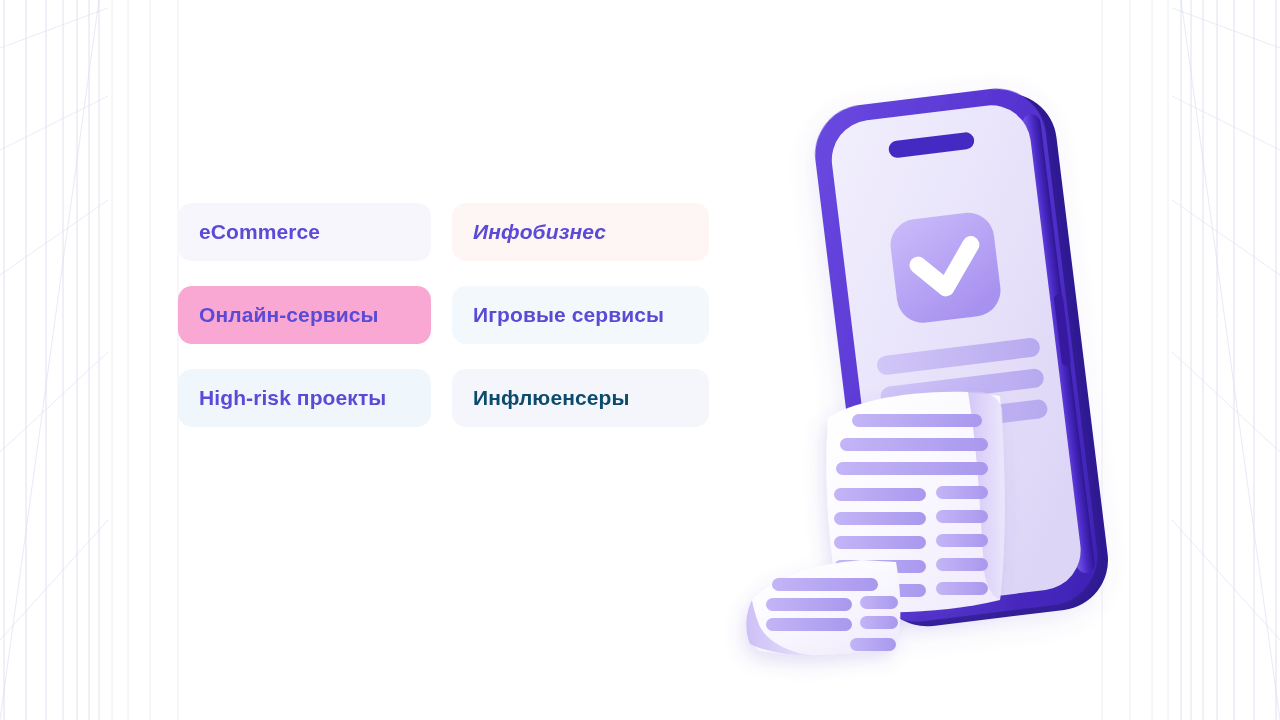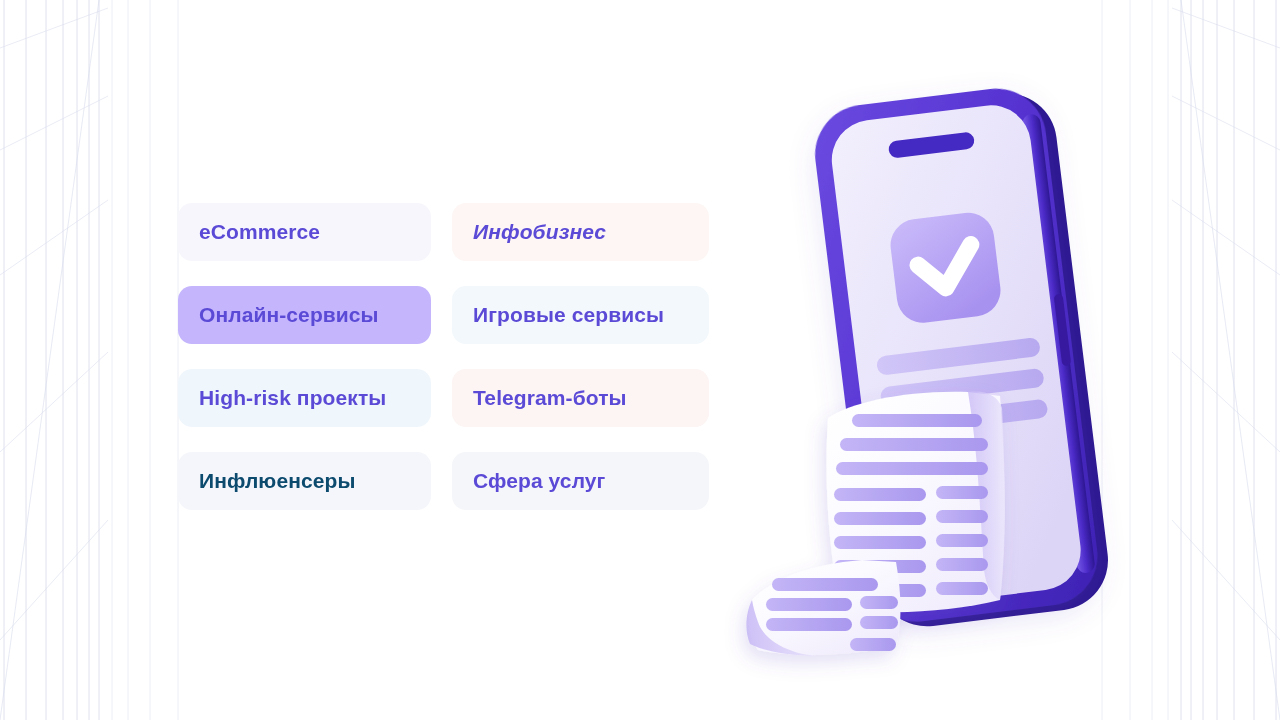--- a/index.html
+++ b/index.html
@@ -133,43 +133,37 @@
   <div class="chips">
 
     <div class="chip" style="background: rgb(247, 246, 252);">
       <span class="chip-label" style="color: rgb(91, 74, 214);">eCommerce</span>
     </div>
 
     <div class="chip" style="background: rgb(253, 246, 244);">
       <span class="chip-label" style="color: rgb(91, 74, 214); font-style: italic;">Инфобизнес</span>
     </div>
 
-    <div class="chip" style="background: #c4b5fd;">
+    <div class="chip" style="background: #f9a8d4;">
       <span class="chip-label" style="color: rgb(91, 74, 214);">Онлайн-сервисы</span>
     </div>
 
     <div class="chip" style="background: rgb(242, 248, 251);">
       <span class="chip-label" style="color: rgb(91, 74, 214);">Игровые сервисы</span>
     </div>
 
     <div class="chip" style="background: rgb(240, 247, 252);">
       <span class="chip-label" style="color: rgb(91, 74, 214);">High-risk проекты</span>
     </div>
 
-    <div class="chip" style="background: rgb(253, 244, 244);">
-      <span class="chip-label" style="color: rgb(91, 74, 214);">Telegram-боты</span>
-    </div>
 
     <div class="chip" style="background: rgb(244, 246, 251);">
       <span class="chip-label" style="color: #0c4a6e;">Инфлюенсеры</span>
     </div>
 
-    <div class="chip" style="background: rgb(245, 246, 250);">
-      <span class="chip-label" style="color: rgb(91, 74, 214);">Сфера услуг</span>
-    </div>
 
   </div>
 
   <div class="illustration">
     <svg viewBox="0 0 440 660" aria-hidden="true">
       <defs>
         <linearGradient id="frameGrad" x1="0" y1="0" x2="1" y2="1">
           <stop offset="0%" stop-color="#6a4ae0"></stop>
           <stop offset="45%" stop-color="#5734d2"></stop>
           <stop offset="100%" stop-color="#3e22b4"></stop>

